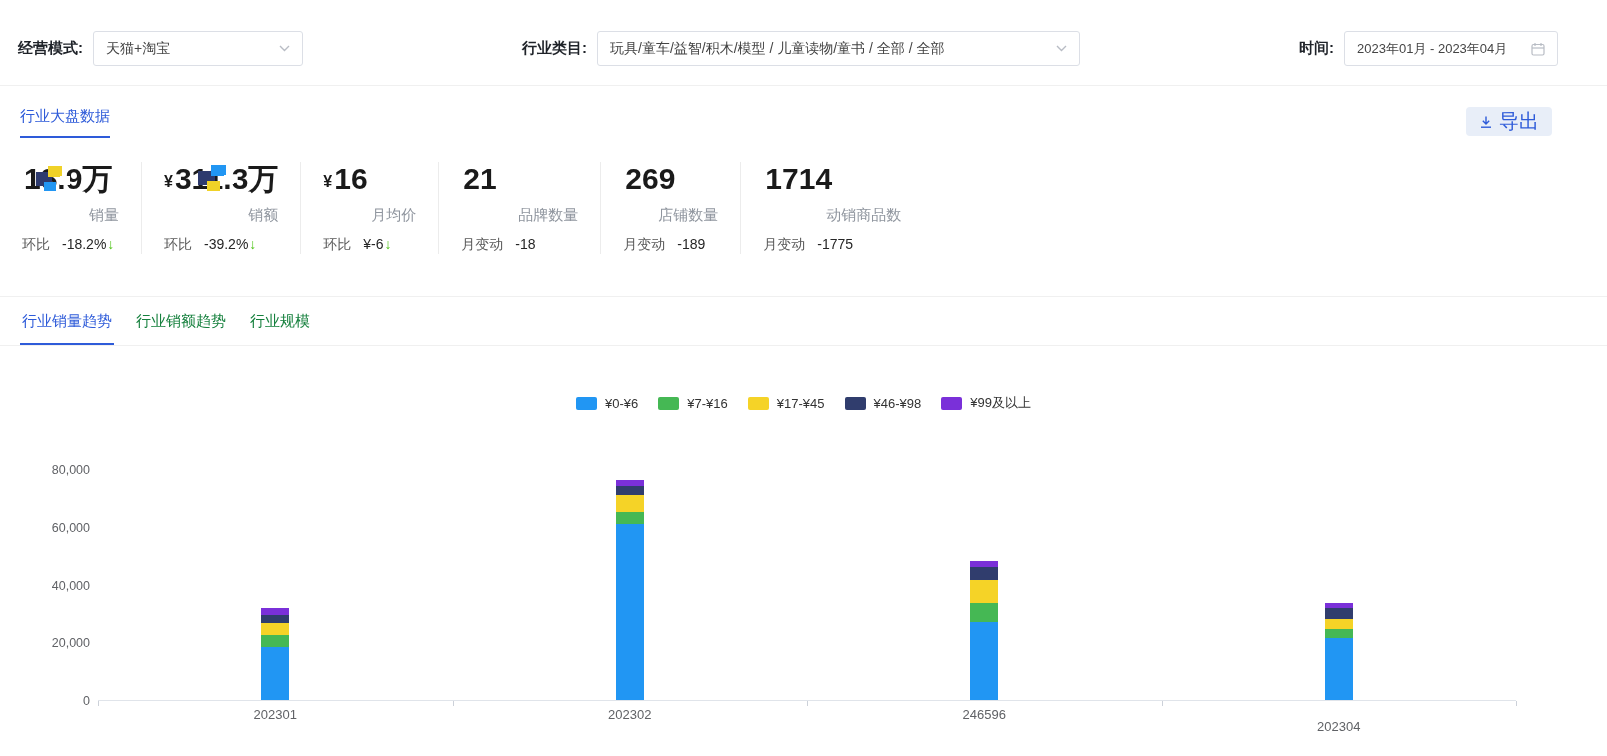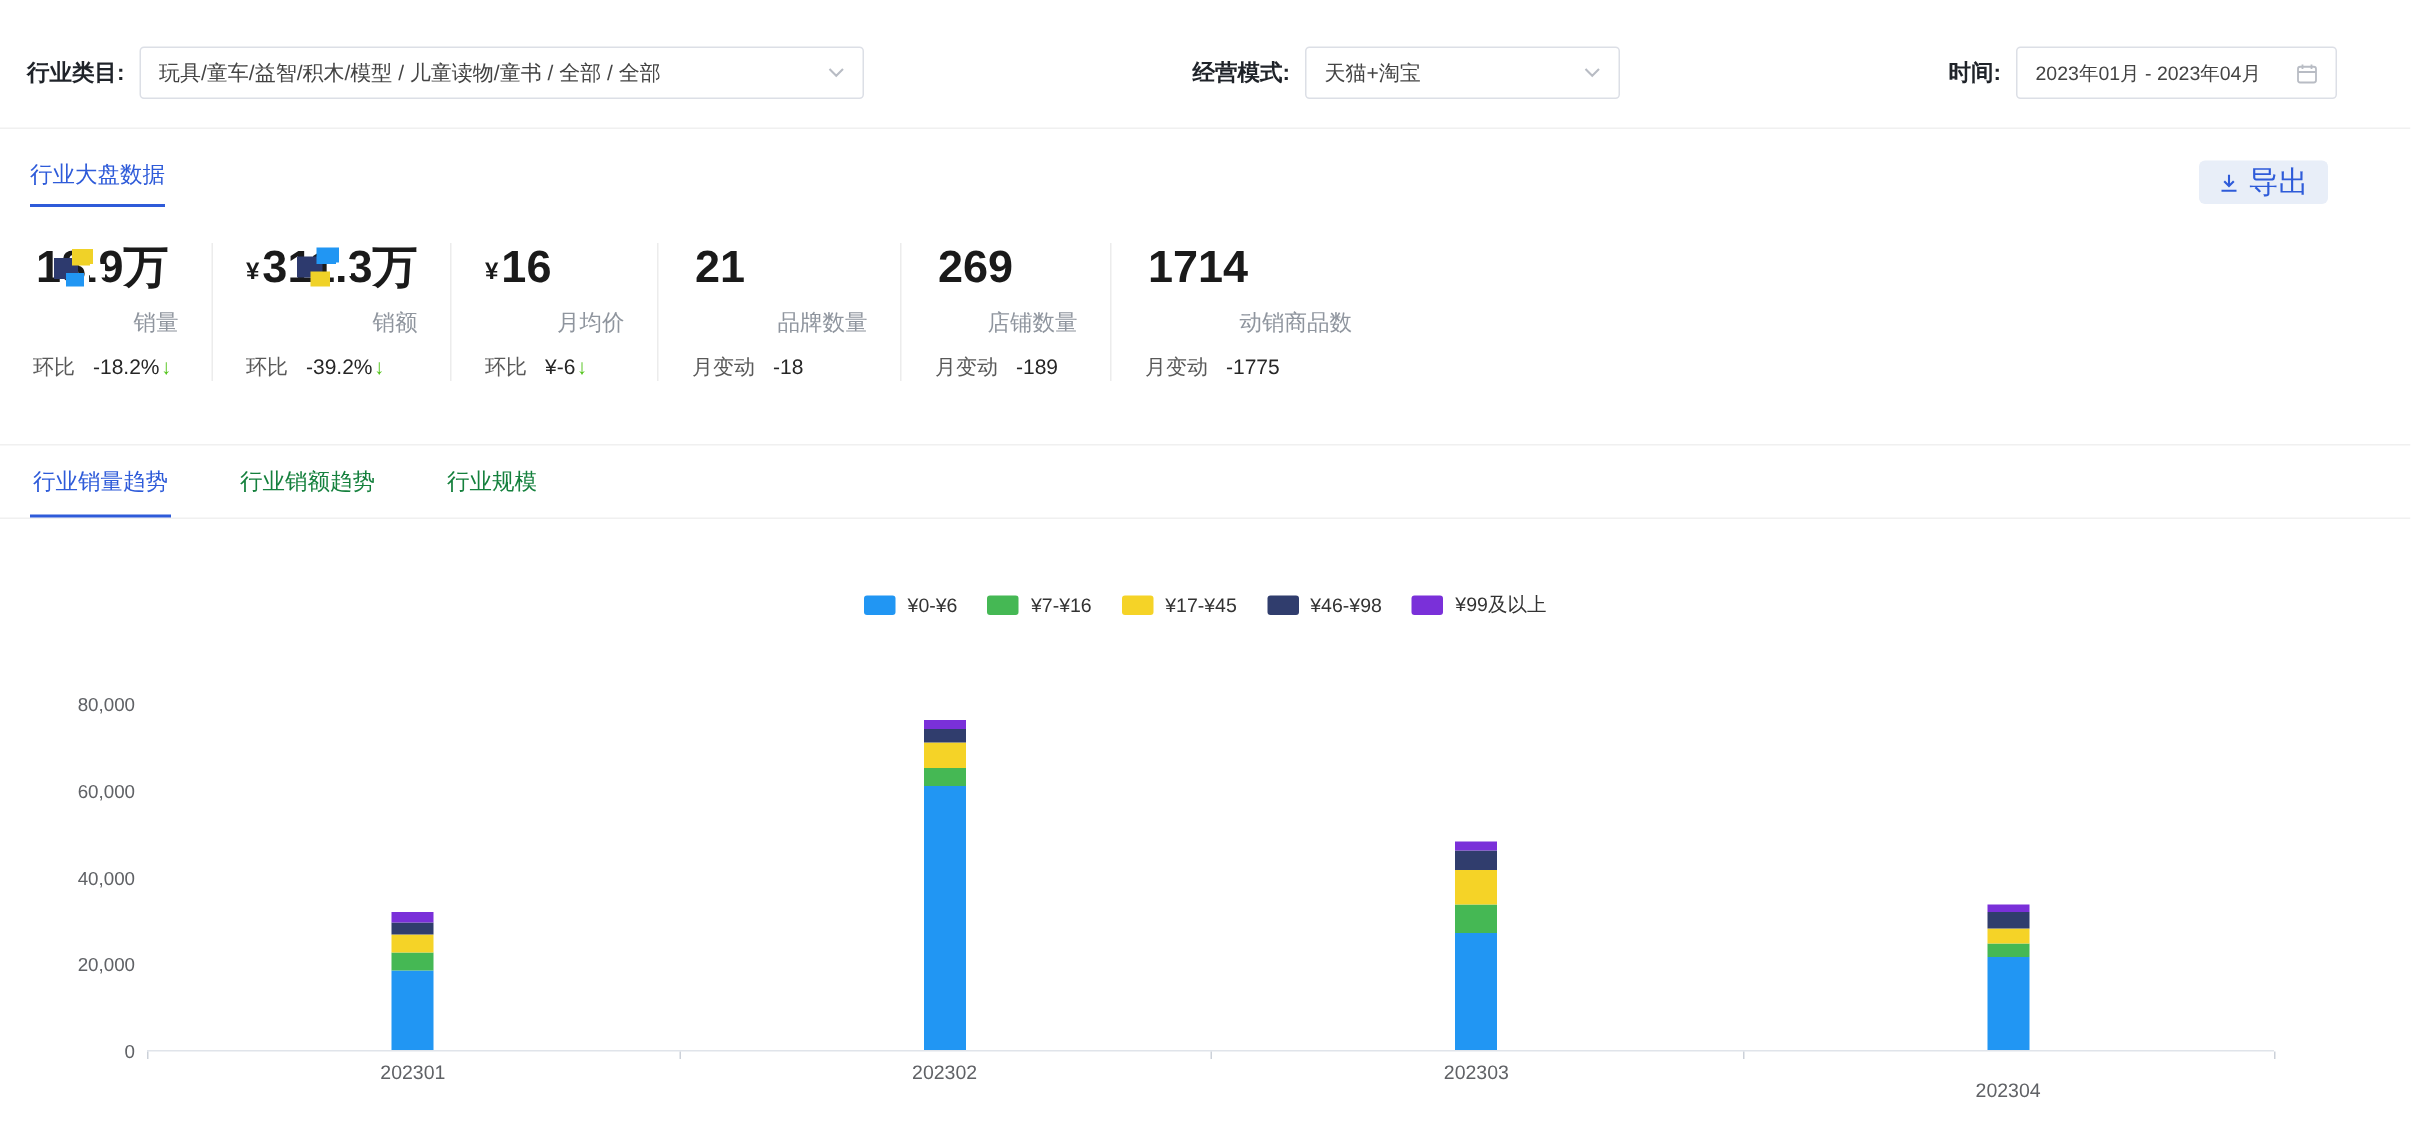--- a/index.html
+++ b/index.html
@@ -46,21 +46,21 @@
   .kpi-value{position:relative;font-size:30px;font-weight:600;color:#1a1a1a;line-height:34px;white-space:nowrap;}
   .kpi-value .cur{font-size:16px;font-weight:600;margin-right:2px;vertical-align:2px;}
   .glitch{position:absolute;top:3px;pointer-events:none;}
   .glitch i{position:absolute;display:block;}
   .kpi-label{margin-top:7px;font-size:15px;color:#8f959e;text-align:right;}
   .kpi-sub{margin-top:11px;font-size:14px;color:#262626;white-space:nowrap;}
   .kpi-sub .sub-label{color:#595959;margin-right:12px;}
   .kpi-sub .arrow{color:var(--down);margin-left:1px;}
   .hr2{margin-top:42px;}
   
-  .trend-tabs{display:flex;gap:44px;padding-left:20px;border-bottom:1px solid var(--divider);}
+  .trend-tabs{display:flex;gap:20px;padding-left:20px;border-bottom:1px solid var(--divider);}
   .ttab{font-size:15px;color:#15803d;padding:15px 2px 12px;cursor:pointer;border-bottom:2px solid transparent;}
   .ttab.active{color:var(--accent);border-bottom-color:var(--accent);}
   
   .chart-section{position:relative;height:414px;}
   .legend{position:absolute;top:48px;left:0;right:0;display:flex;
     justify-content:center;align-items:center;gap:20px;}
   .legend-item{display:flex;align-items:center;gap:8px;font-size:13px;color:#333;cursor:pointer;}
   .swatch{display:inline-block;width:21px;height:13px;border-radius:2px;}
   .plot{position:absolute;left:98px;top:124px;width:1418px;height:231px;
     border-bottom:1px solid #e0e4ea;}
@@ -69,32 +69,32 @@
   .xtick{position:absolute;top:237px;width:80px;margin-left:-40px;text-align:center;
     font-size:13px;color:#606266;}
   .tick{position:absolute;top:231px;width:1px;height:5px;background:#ccd1d9;}
   .seg{position:absolute;width:28px;}
 </style>
 </head>
 <body>
 
 <div class="topbar">
   <div class="field">
+    <span class="field-label">经营模式:</span>
+    <div class="select w-mode">
+      <span class="val">天猫+淘宝</span>
+      <svg class="chev" width="11" height="7" viewBox="0 0 11 7">
+          <polyline points="1,1 5.5,5.5 10,1" fill="none" stroke="#b8bcc4" stroke-width="1.4"></polyline>
+        </svg>
+    </div>
+  </div>
+  <div class="field">
     <span class="field-label">行业类目:</span>
     <div class="select w-cat">
       <span class="val">玩具/童车/益智/积木/模型 / 儿童读物/童书 / 全部 / 全部</span>
-      <svg class="chev" width="11" height="7" viewBox="0 0 11 7">
-          <polyline points="1,1 5.5,5.5 10,1" fill="none" stroke="#b8bcc4" stroke-width="1.4"></polyline>
-        </svg>
-    </div>
-  </div>
-  <div class="field">
-    <span class="field-label">经营模式:</span>
-    <div class="select w-mode">
-      <span class="val">天猫+淘宝</span>
       <svg class="chev" width="11" height="7" viewBox="0 0 11 7">
           <polyline points="1,1 5.5,5.5 10,1" fill="none" stroke="#b8bcc4" stroke-width="1.4"></polyline>
         </svg>
     </div>
   </div>
   <div class="field">
     <span class="field-label">时间:</span>
     <div class="select w-date">
       <span class="val">2023年01月 - 2023年04月</span>
       <svg class="chev" width="14" height="14" viewBox="0 0 14 14">
@@ -235,21 +235,21 @@
       <div class="seg" style="left: 163.25px; bottom: 53.4188px; height: 11.55px; background: rgb(69, 184, 84);"></div>
       <div class="seg" style="left: 163.25px; bottom: 64.9688px; height: 11.55px; background: rgb(245, 211, 39);"></div>
       <div class="seg" style="left: 163.25px; bottom: 76.5187px; height: 8.6625px; background: rgb(48, 61, 109);"></div>
       <div class="seg" style="left: 163.25px; bottom: 85.1812px; height: 7.21875px; background: rgb(122, 48, 217);"></div>
       <div class="xtick" style="left: 531.75px;">202302</div>
       <div class="seg" style="left: 517.75px; bottom: 0px; height: 176.137px; background: rgb(33, 150, 243);"></div>
       <div class="seg" style="left: 517.75px; bottom: 176.137px; height: 11.55px; background: rgb(69, 184, 84);"></div>
       <div class="seg" style="left: 517.75px; bottom: 187.688px; height: 17.325px; background: rgb(245, 211, 39);"></div>
       <div class="seg" style="left: 517.75px; bottom: 205.012px; height: 8.6625px; background: rgb(48, 61, 109);"></div>
       <div class="seg" style="left: 517.75px; bottom: 213.675px; height: 6.3525px; background: rgb(122, 48, 217);"></div>
-      <div class="xtick" style="left: 886.25px;">202303</div>
+      <div class="xtick" style="left: 886.25px;">246596</div>
       <div class="seg" style="left: 872.25px; bottom: 0px; height: 77.9625px; background: rgb(33, 150, 243);"></div>
       <div class="seg" style="left: 872.25px; bottom: 77.9625px; height: 18.7688px; background: rgb(69, 184, 84);"></div>
       <div class="seg" style="left: 872.25px; bottom: 96.7313px; height: 23.1px; background: rgb(245, 211, 39);"></div>
       <div class="seg" style="left: 872.25px; bottom: 119.831px; height: 12.9938px; background: rgb(48, 61, 109);"></div>
       <div class="seg" style="left: 872.25px; bottom: 132.825px; height: 5.775px; background: rgb(122, 48, 217);"></div>
       <div class="xtick" style="left: 1240.75px; margin-top: 12px;">202304</div>
       <div class="seg" style="left: 1226.75px; bottom: 0px; height: 62.0812px; background: rgb(33, 150, 243);"></div>
       <div class="seg" style="left: 1226.75px; bottom: 62.0812px; height: 8.6625px; background: rgb(69, 184, 84);"></div>
       <div class="seg" style="left: 1226.75px; bottom: 70.7437px; height: 10.1062px; background: rgb(245, 211, 39);"></div>
       <div class="seg" style="left: 1226.75px; bottom: 80.85px; height: 10.9725px; background: rgb(48, 61, 109);"></div>

